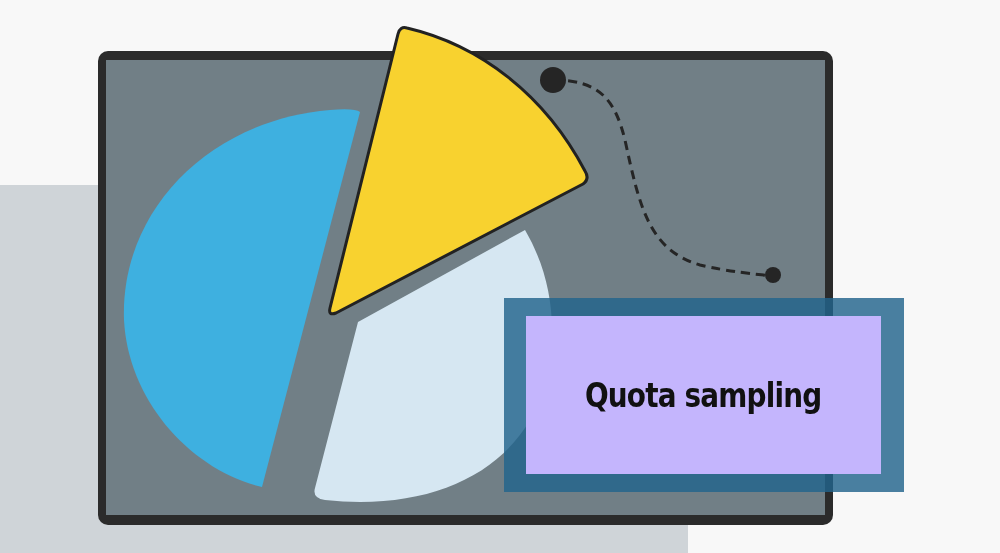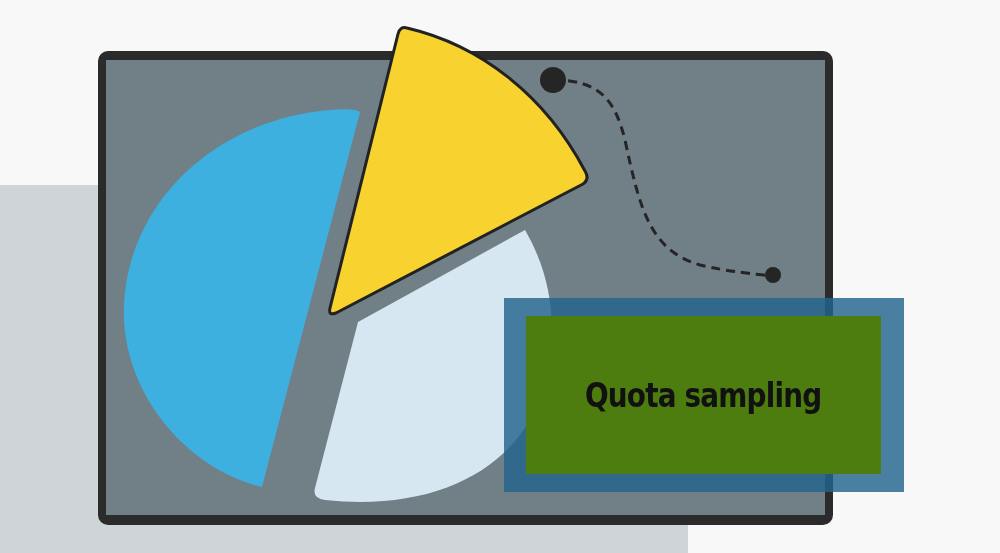--- a/index.html
+++ b/index.html
@@ -1,20 +1,20 @@
 <!DOCTYPE html>
 <html><head>
 <meta charset="utf-8">
 <style>
   html,body{margin:0;padding:0;}
   body{width:1000px;height:553px;position:relative;overflow:hidden;background:#f8f8f8;font-family:"Liberation Sans",sans-serif;}
   .bg-block{position:absolute;left:0;top:185px;width:688px;height:368px;background:#cfd4d8;}
   svg.art{position:absolute;left:0;top:0;}
   .label-frame{position:absolute;left:504px;top:298px;width:400px;height:194px;background:rgba(34,100,140,0.82);}
-  .label-card{position:absolute;left:526px;top:316px;width:355px;height:158px;background:#4d7c0f;display:flex;align-items:center;justify-content:center;}
+  .label-card{position:absolute;left:526px;top:316px;width:355px;height:158px;background:#c4b5fd;display:flex;align-items:center;justify-content:center;}
   .label-text{font-family:"DejaVu Sans",sans-serif;font-weight:bold;font-size:34px;color:#111;letter-spacing:-1px;transform:scaleX(0.82);}
 </style>
 </head>
 <body>
 
 <div class="bg-block"></div>
 
 <svg class="art" width="1000" height="553" viewBox="0 0 1000 553">
 
   <rect x="98" y="51" width="735" height="474" rx="10" fill="#2b2b2b"></rect>

